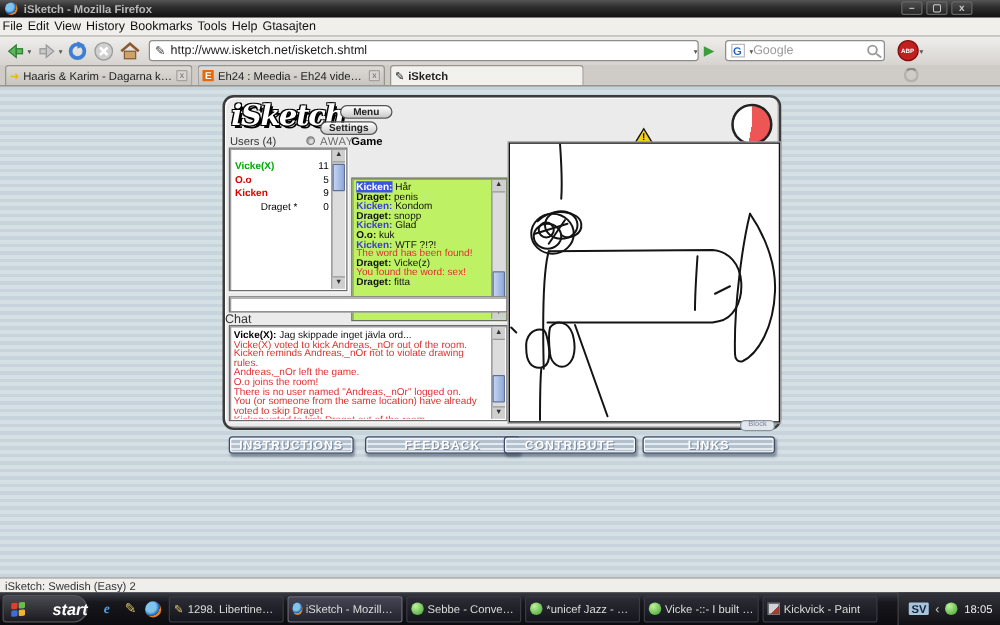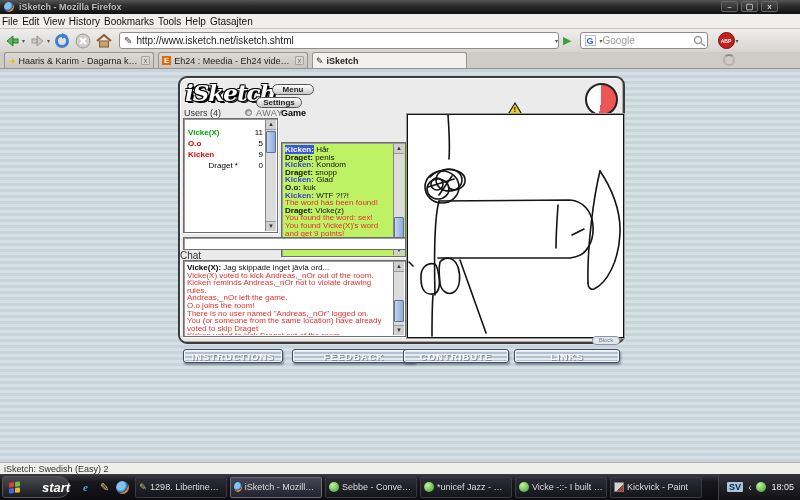--- a/index.html
+++ b/index.html
@@ -303,21 +303,20 @@
           <div class="gm"><span class="gname blue hl">Kicken:</span> <span>Hår</span></div>
           <div class="gm"><span class="gname">Draget:</span> <span>penis</span></div>
           <div class="gm"><span class="gname blue">Kicken:</span> <span>Kondom</span></div>
           <div class="gm"><span class="gname">Draget:</span> <span>snopp</span></div>
           <div class="gm"><span class="gname blue">Kicken:</span> <span>Glad</span></div>
           <div class="gm"><span class="gname">O.o:</span> <span>kuk</span></div>
           <div class="gm"><span class="gname blue">Kicken:</span> <span>WTF ?!?!</span></div>
           <div class="gm sys">The word has been found!</div>
           <div class="gm"><span class="gname">Draget:</span> <span>Vicke(z)</span></div>
           <div class="gm sys">You found the word: sex!</div>
-          <div class="gm sys">You found Vicke(X)'s word and get 9 points!</div>
           <div class="gm"><span class="gname">Draget:</span> <span>fitta</span></div>
         </div>
         <div class="sb">
           <div class="ar up">▲</div>
           <div class="th" style="bottom:12px;height:26px;"></div>
           <div class="ar dn">▼</div>
         </div>
       </div>
 
       <div class="guess-input"></div>

